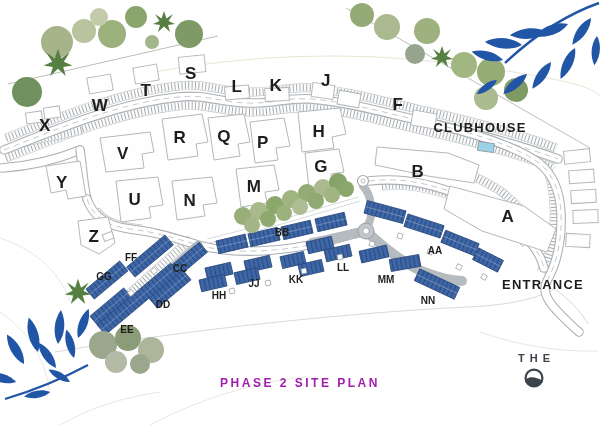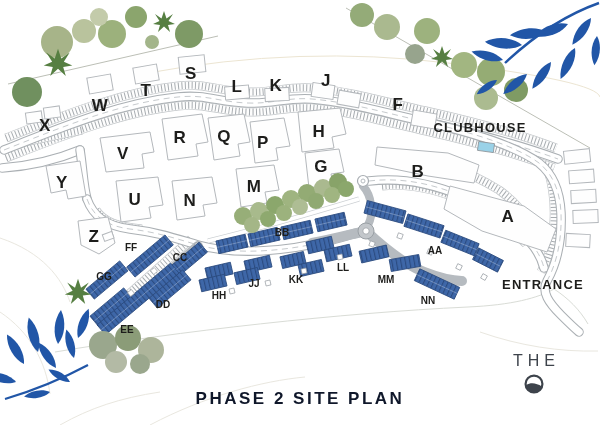--- a/index.html
+++ b/index.html
@@ -4,25 +4,25 @@
 <style>
   html,body{margin:0;padding:0;background:#fff;}
   #stage{position:relative;width:600px;height:425px;background:#ffffff;overflow:hidden;
          font-family:"Liberation Sans", sans-serif;}
   #map-svg{position:absolute;left:0;top:0;}
   .lbl{position:absolute;transform:translate(-50%,-50%);font-weight:700;color:#1d1d1b;
        letter-spacing:.5px;white-space:nowrap;line-height:1;}
   .s1{font-size:17px;}
   .s2{font-size:10px;letter-spacing:0;}
   .big{font-size:13px;letter-spacing:1.2px;}
-  .title{position:absolute;transform:translate(-50%,-50%);font-weight:700;font-size:17px;
-         letter-spacing:2.5px;color:#0f172a;white-space:nowrap;margin-top:16px;}
+  .title{position:absolute;transform:translate(-50%,-50%);font-weight:700;font-size:12px;
+         letter-spacing:2.5px;color:#a21caf;white-space:nowrap;}
   
   #logo{position:absolute;left:468px;top:352px;width:132px;text-align:center;color:#3d434b;}
-  #logo .the{font-size:16px;letter-spacing:5px;font-weight:400;margin-left:5px;}
+  #logo .the{font-size:11px;letter-spacing:5px;font-weight:700;margin-left:5px;}
   #logo .woods{display:flex;align-items:center;justify-content:center;font-size:26px;
                letter-spacing:1.5px;font-weight:500;margin-top:3px;}
   #logo .woods svg{margin:0 1px;}
   #logo .tag{font-size:7.5px;letter-spacing:4.5px;color:#8a8f96;margin-top:4px;margin-left:4px;}
   
   .rd1{stroke:#abb0b4;stroke-width:9.5;fill:none;stroke-linecap:round;}
   .rd2{stroke:#ffffff;stroke-width:7.4;fill:none;stroke-linecap:round;}
   .rdd{stroke:#c6cacd;stroke-width:1;stroke-dasharray:6 4.5;fill:none;}
   .rdt{stroke:#cdd1d4;stroke-width:5;fill:none;}
   .rdt2{stroke:#fff;stroke-width:3.6;fill:none;}
@@ -364,23 +364,23 @@
 <span class="lbl s1" style="left:263px;top:142px">P</span>
 <span class="lbl s1" style="left:319px;top:131px">H</span>
 <span class="lbl s1" style="left:321px;top:166px">G</span>
 <span class="lbl s1" style="left:254px;top:186px">M</span>
 <span class="lbl s1" style="left:190px;top:200px">N</span>
 <span class="lbl s1" style="left:135px;top:199px">U</span>
 <span class="lbl s1" style="left:62px;top:182px">Y</span>
 <span class="lbl s1" style="left:94px;top:236px">Z</span>
 <span class="lbl s1" style="left:418px;top:171px">B</span>
 <span class="lbl s1" style="left:508px;top:216px">A</span>
-<span class="lbl s2" style="left:131px;top:248px">FF</span>
+<span class="lbl s2" style="left:131px;top:258px">FF</span>
 <span class="lbl s2" style="left:104px;top:277px">GG</span>
-<span class="lbl s2" style="left:180px;top:258px">CC</span>
+<span class="lbl s2" style="left:180px;top:269px">CC</span>
 <span class="lbl s2" style="left:163px;top:305px">DD</span>
 <span class="lbl s2" style="left:127px;top:330px">EE</span>
 <span class="lbl s2" style="left:219px;top:296px">HH</span>
 <span class="lbl s2" style="left:254px;top:284px">JJ</span>
 <span class="lbl s2" style="left:296px;top:280px">KK</span>
 <span class="lbl s2" style="left:343px;top:268px">LL</span>
 <span class="lbl s2" style="left:386px;top:280px">MM</span>
 <span class="lbl s2" style="left:428px;top:301px">NN</span>
 <span class="lbl s2" style="left:282px;top:233px">BB</span>
 <span class="lbl s2" style="left:435px;top:251px">AA</span>

